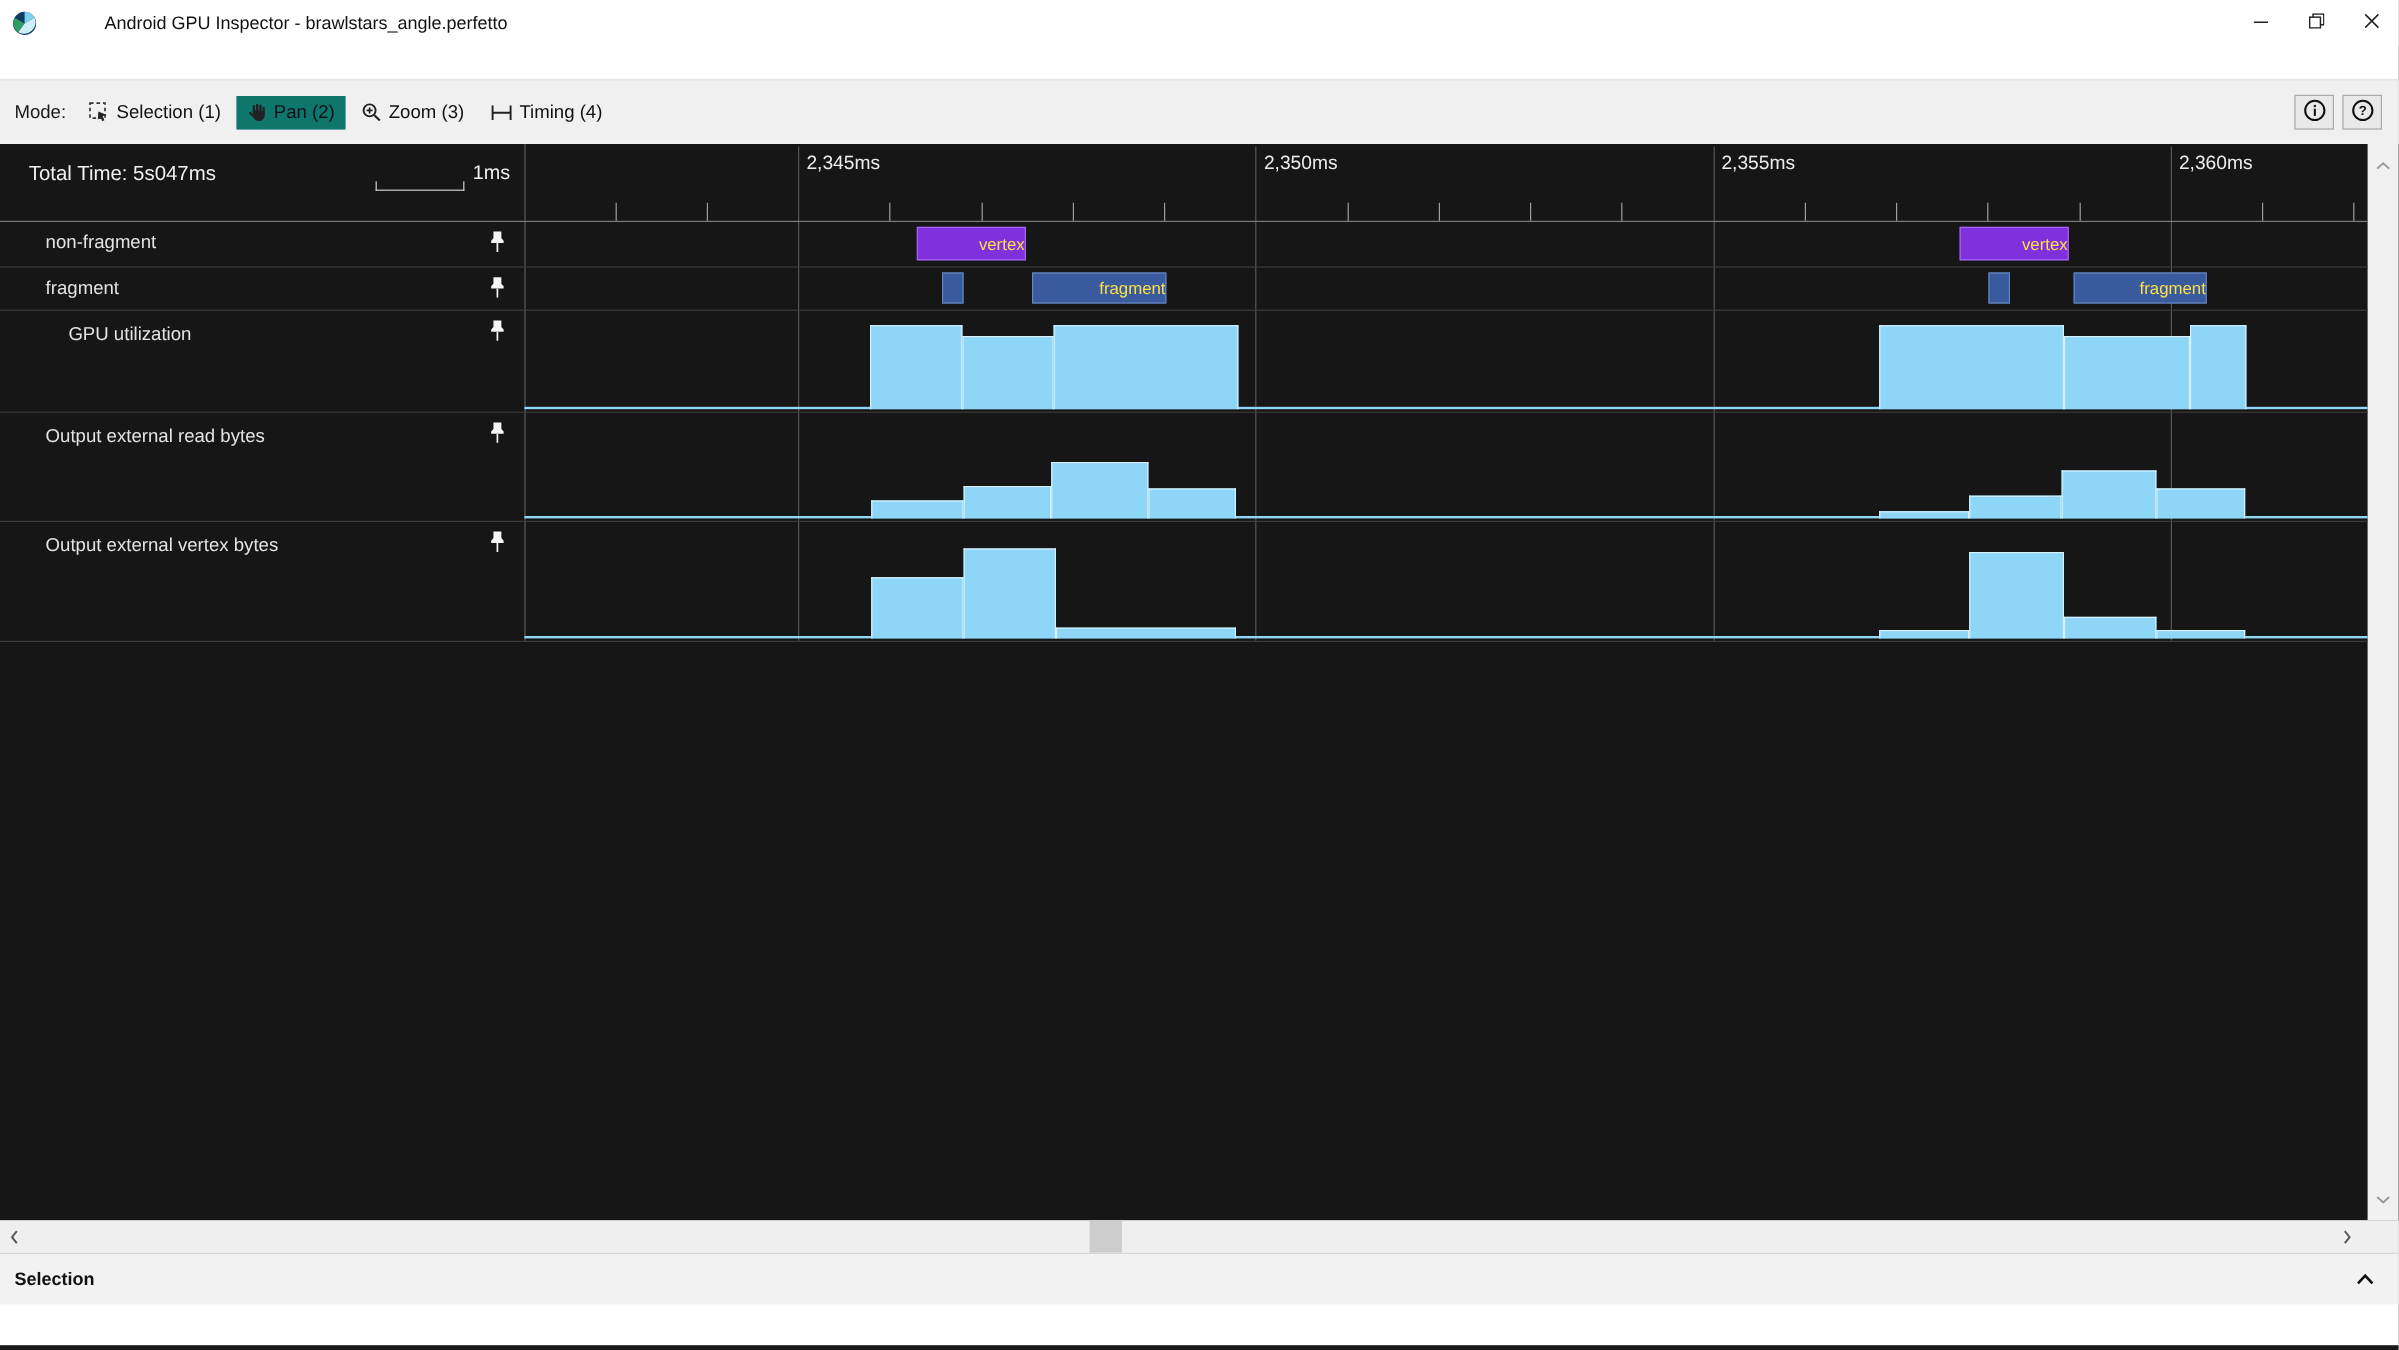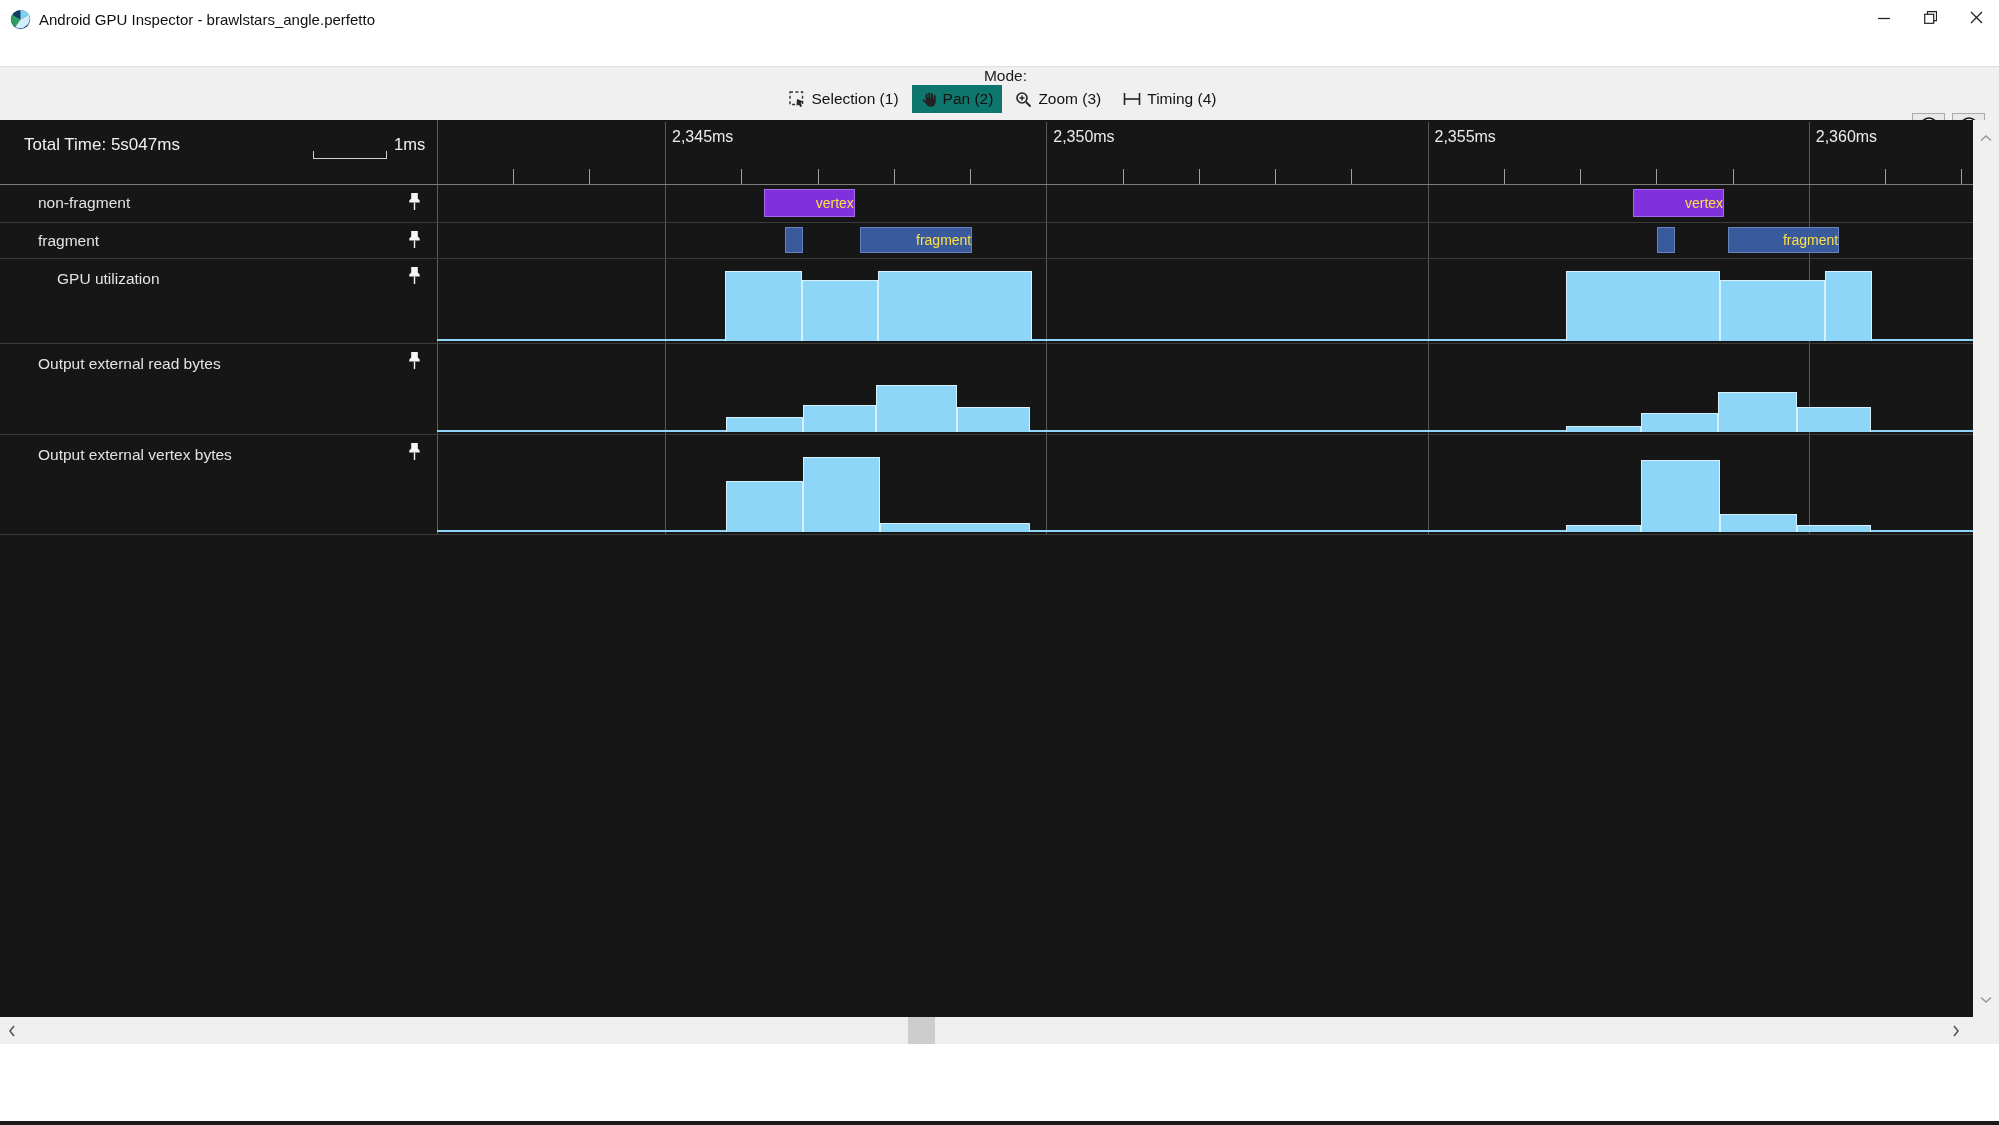--- a/index.html
+++ b/index.html
@@ -1,32 +1,32 @@
 <!DOCTYPE html>
 <html style="--c-hist: #8ed6f7; --c-vertex: #8130dd; --c-frag: #3a5a9e;"><head>
 <meta charset="utf-8">
 <style>
   html,body{margin:0;padding:0;background:#888;}
   .app{position:relative;width:1999px;height:1125px;background:#fff;overflow:hidden;
        font-family:"Liberation Sans",sans-serif;color:#1a1a1a;}
   .app *{box-sizing:border-box;}
 
   
-  .titlebar{position:absolute;left:0;top:0;width:100%;height:38px;background:#fff;display:flex;align-items:center;}
+  .titlebar{position:absolute;left:0;top:0;width:100%;height:38px;background:#fff;display:flex;align-items:center;gap:48px;}
   .logo{margin-left:10px;width:21px;height:21px;display:inline-flex;}
   .wintitle{margin-left:8px;font-size:15px;color:#111;}
   .wincontrols{position:absolute;right:0;top:0;height:38px;display:flex;}
   .winbtn{width:46px;height:38px;display:flex;align-items:center;justify-content:center;background:transparent;border:none;cursor:pointer;}
 
   
   .menubar{position:absolute;left:0;top:38px;width:100%;height:28px;background:#fff;display:flex;align-items:center;padding-left:6px;border-bottom:1px solid #ececec;}
   .menu-item{font-size:15px;padding:0 10px;line-height:27px;cursor:default;}
 
   
-  .toolbar{position:absolute;left:0;top:66px;width:100%;height:54px;background:#f0f0f0;display:flex;align-items:center;border-top:1px solid #e0e0e0;flex-direction:column;}
+  .toolbar{position:absolute;left:0;top:66px;width:100%;height:54px;background:#f0f0f0;display:flex;align-items:center;border-top:1px solid #e0e0e0;}
   .mode-label{margin-left:12px;font-size:15.5px;}
   .modes{display:flex;align-items:center;margin-left:10px;}
   .mode-btn{display:flex;align-items:center;gap:6px;border:none;background:transparent;font-family:inherit;font-size:15.5px;color:#111;padding:5px 9px;margin-right:4px;cursor:pointer;}
   .mode-btn.active{background:#0f766e;justify-content:flex-end;}
   .mode-btn .icn{display:inline-flex;align-items:center;}
   .searchbox{margin-left:16px;width:524px;height:30px;background:#fff;border:1px solid #767676;display:flex;align-items:center;}
   .searchbox .sicn{margin-left:8px;display:inline-flex;}
   .searchbox input{flex:1;border:none;outline:none;background:transparent;font-family:inherit;font-size:15px;color:#1a1a1a;margin-left:5px;}
   .clear-btn{width:28px;height:28px;border:none;background:transparent;font-size:19px;color:#444;cursor:pointer;line-height:26px;}
   .tb-right{margin-left:auto;margin-right:14px;display:flex;gap:7px;}
@@ -270,16 +270,24 @@
         </svg>
       </button>
     <div class="hs-thumb"></div>
     <button class="hs-btn" style="left:1946px">
         <svg width="8" height="12" viewBox="0 0 8 12">
           <path d="M2 1l4 5-4 5" fill="none" stroke="#555" stroke-width="1.6"></path>
         </svg>
       </button>
   </div>
 
+  <div class="selection-bar">
+    <span class="selection-title">Selection</span>
+    <button class="collapse-btn">
+      <span><svg width="16" height="10" viewBox="0 0 16 10">
+            <path d="M2 8.5 8 2l6 6.5" fill="none" stroke="#111" stroke-width="2.2"></path>
+          </svg></span>
+    </button>
+  </div>
 
 
   <div class="bottom-strip"></div>
 </div>
 
 </body></html>

